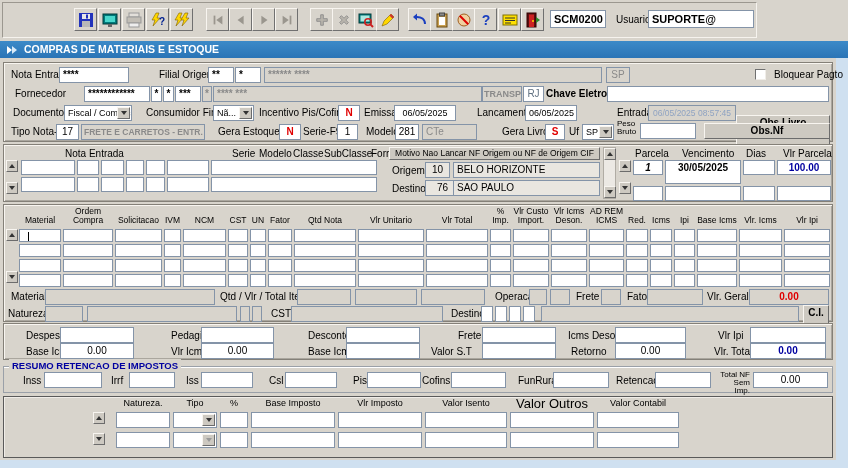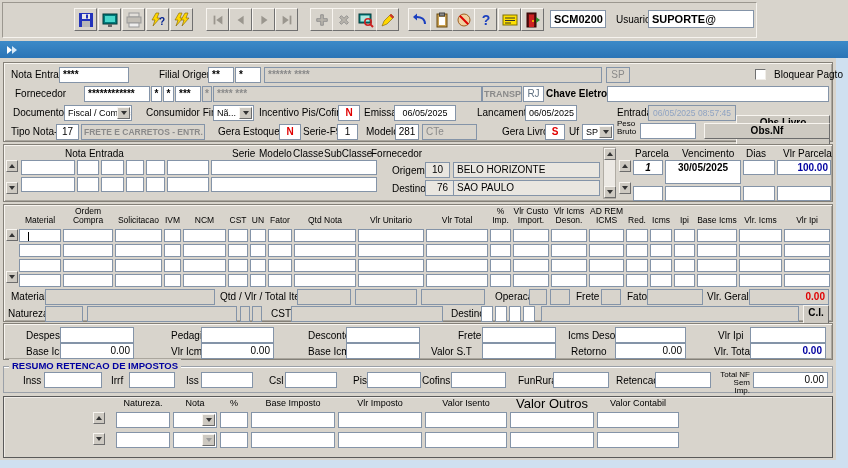--- a/index.html
+++ b/index.html
@@ -1,20 +1,20 @@
 <!DOCTYPE html>
 <html><head>
 <meta charset="utf-8">
 <style>
 *{margin:0;padding:0;box-sizing:border-box}
 html,body{width:848px;height:468px;overflow:hidden}
 body{background:#d8d4cc;font-family:"Liberation Sans",sans-serif;font-size:10px;color:#000;position:relative}
 .lb{position:absolute;white-space:nowrap;height:14px;line-height:14px}
 .in{position:absolute;height:16px;background:#fff;border:1px solid #8494a8;padding:0 3px;line-height:14px;white-space:nowrap;overflow:hidden}
-.ctr{text-align:center}.rt{text-align:right}
+.ctr{text-align:center}.rt{text-align:center}
 .dis{background:#d8d4cc;color:#8a8a8a}
 .lite{background:#e9e6e0;color:#000}
 .yel{background:#ffffc2}
 .bold{font-weight:bold}
 .red{color:#e00000;font-weight:bold}
 .navy{color:#0000a0;font-weight:bold}
 .gray-entry{color:#8fa3c2}
 .panel{position:absolute;background:#d8d4cc;border:1px solid #848078;box-shadow:inset 1px 1px 0 #f8f5f0,inset -1px -1px 0 #aaa69e}
 .btn3d{position:absolute;background:#cdc9c1;border:1px solid;border-color:#f8f5f0 #6c6c6c #6c6c6c #f8f5f0;font-weight:bold;text-align:center;line-height:14px;cursor:default}
 .tbtn{position:absolute;top:8px;width:23px;height:23px;background:#d8d4cc;border:1px solid;border-color:#f8f5f0 #707070 #707070 #f8f5f0;display:flex;align-items:center;justify-content:center}
@@ -167,20 +167,21 @@
   <div class="in bold ctr" style="left:550px;top:10px;width:56px;height:18px;line-height:16px;font-size:11px">SCM0200</div>
   <div class="lb" style="left:616px;top:13px">Usuario</div>
   <div class="in bold" style="left:648px;top:10px;width:106px;height:18px;line-height:16px;font-size:11px">SUPORTE@</div>
 </div>
 
 <div id="titlebar">
   <svg width="12" height="12" viewBox="0 0 12 12" style="position:absolute;left:6px;top:3px">
       <polygon points="1,2 6,6 1,10" fill="#fff"></polygon>
       <polygon points="6,2 11,6 6,10" fill="#d8eaf8"></polygon>
     </svg>
+  <span style="position:absolute;left:24px">COMPRAS DE MATERIAIS E ESTOQUE</span>
 </div>
 
 <div id="rstrip"></div>
 <div id="bstrip"></div>
 
 <div class="panel" style="left:3px;top:62px;width:830px;height:80px">
 
   <div class="lb" style="left:7px;top:5px">Nota Entrada</div>
   <div class="in bold" style="left:55px;top:4px;width:70px">****</div>
   <div class="lb" style="left:155px;top:5px">Filial Origem</div>
@@ -267,20 +268,21 @@
       <i class="cell yel" style="height:15px"></i>
     <i class="cell" style="height:15px"></i>
       <i class="cell" style="height:15px"></i>
       <i class="cell" style="height:15px"></i>
       <i class="cell" style="height:15px"></i>
       <i class="cell" style="height:15px"></i>
       <i class="cell" style="height:15px"></i>
       <i class="cell dis" style="height:15px"></i>
   </div>
 
+  <div class="btn3d" style="left:385px;top:2px;width:211px;height:13px;font-size:8.5px;font-weight:normal;line-height:11px">Motivo Nao Lancar NF Origem ou NF de Origem CIF</div>
   <div class="lb" style="left:388px;top:19px">Origem</div>
   <div class="in lite ctr" style="left:421px;top:17px;width:25px">10</div>
   <div class="in lite" style="left:449px;top:17px;width:147px">BELO HORIZONTE</div>
   <div class="lb" style="left:388px;top:37px">Destino</div>
   <div class="in lite ctr" style="left:421px;top:35px;width:35px">76</div>
   <div class="in lite" style="left:449px;top:35px;width:147px">SAO PAULO</div>
 
   <div style="position:absolute;left:599px;top:2px;width:13px;height:52px;background:#ece9e4;border:1px solid #b0aca4">
     <div class="spb" style="left:0;top:0">
         <i class="aup"></i>
@@ -513,21 +515,21 @@
   <div class="in" style="left:549px;top:5px;width:56px"></div>
   <div class="lb" style="left:612px;top:7px">Retencao</div>
   <div class="in" style="left:651px;top:5px;width:56px"></div>
   <div style="position:absolute;left:712px;top:4px;width:34px;font-size:8px;line-height:8px;text-align:right"><span>Total NF</span><br><span>Sem Imp.</span></div>
   <div class="in rt" style="left:749px;top:5px;width:75px">0.00</div>
 </div>
 
 <div style="position:absolute;left:3px;top:396px;width:830px;height:62px;background:#d8d4cc;border:1px solid #5a5a5a;box-shadow:inset 1px 1px 0 #f0ede8">
   <div class="grid" style="left:112px;top:2px;grid-template-columns:54px 44px 28px 84px 84px 82px 84px 82px;gap:3px">
     <div class="gh" style="font-size:9px">Natureza.</div>
-      <div class="gh" style="font-size:9px">Nota</div>
+      <div class="gh" style="font-size:9px">Tipo</div>
       <div class="gh" style="font-size:9px">%</div>
       <div class="gh" style="font-size:9px">Base Imposto</div>
       <div class="gh" style="font-size:9px">Vlr Imposto</div>
       <div class="gh" style="font-size:9px">Valor Isento</div>
       <div class="gh" style="font-size:13px">Valor Outros</div>
       <div class="gh" style="font-size:9px">Valor Contabil</div>
   </div>
   <div class="spb" style="left:89px;top:15px">
       <i class="aup"></i>
     </div>

